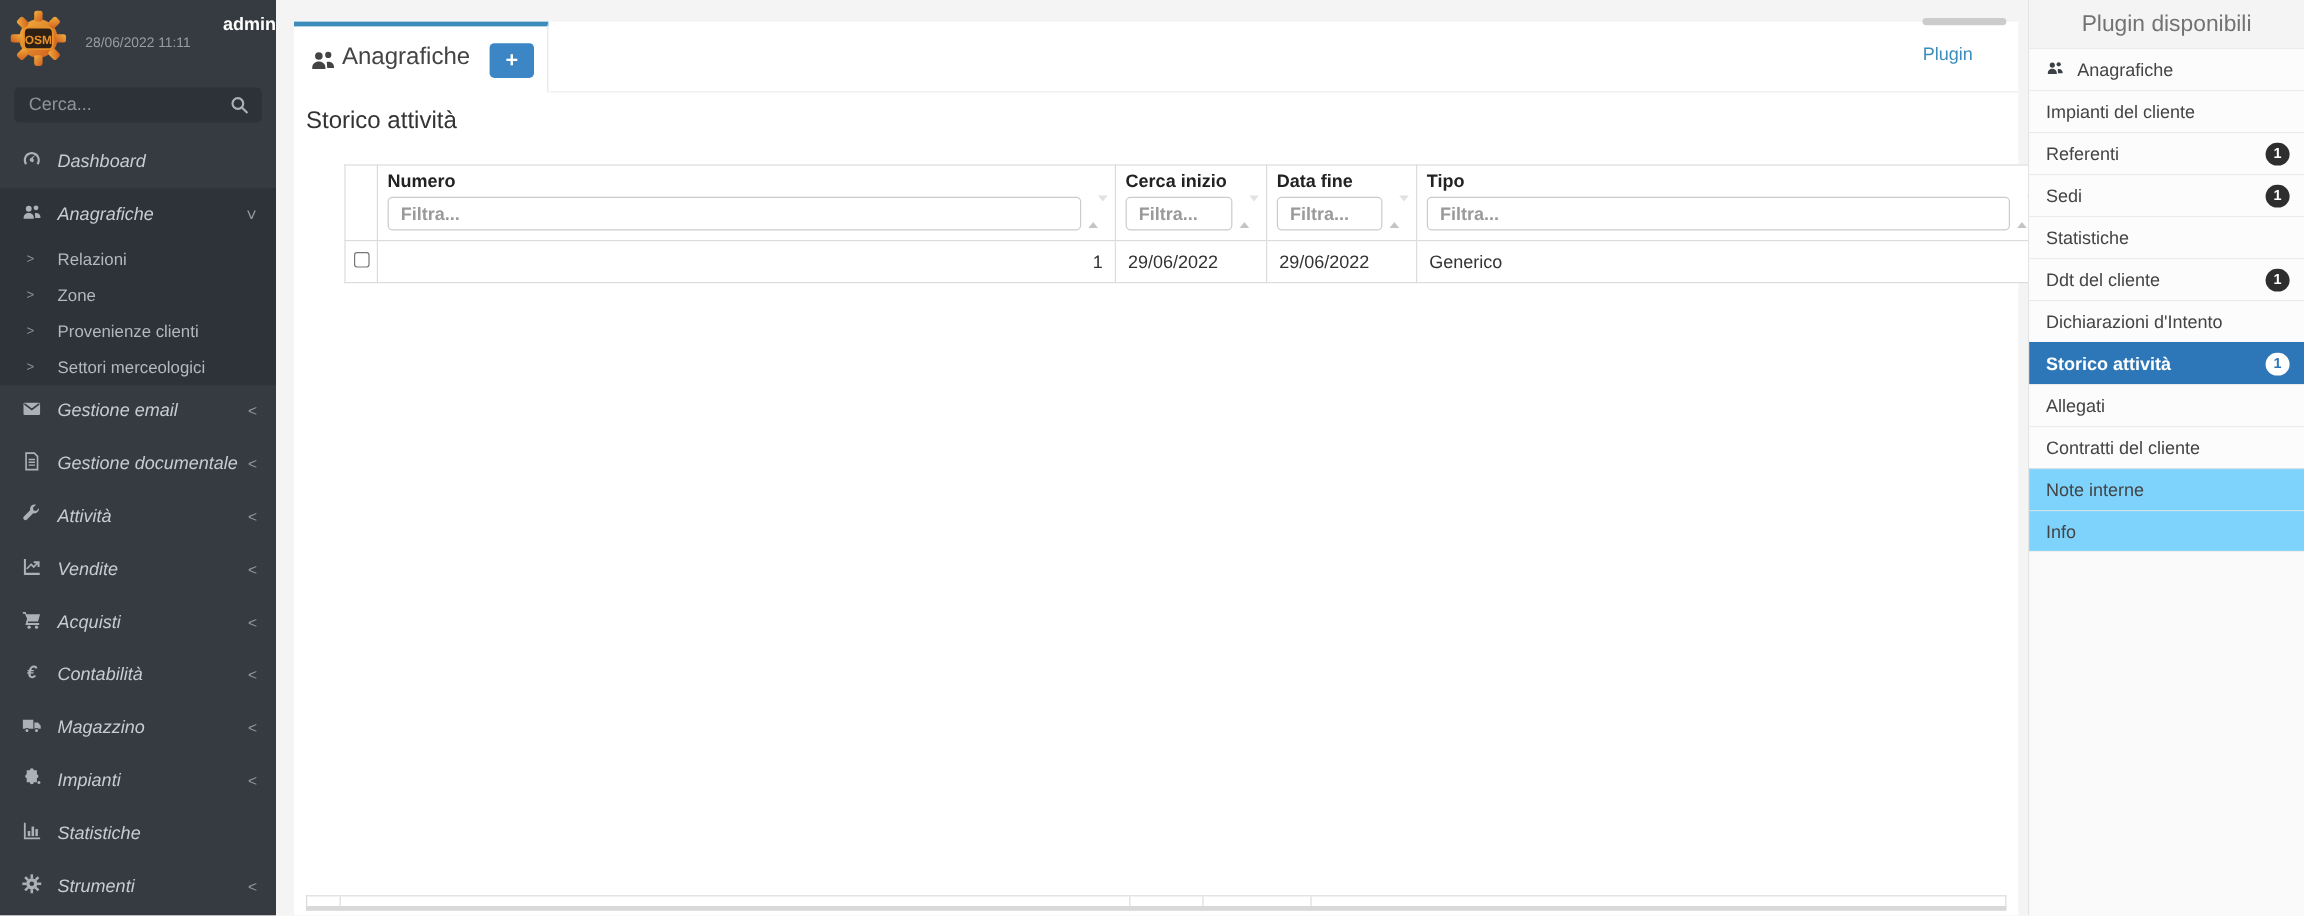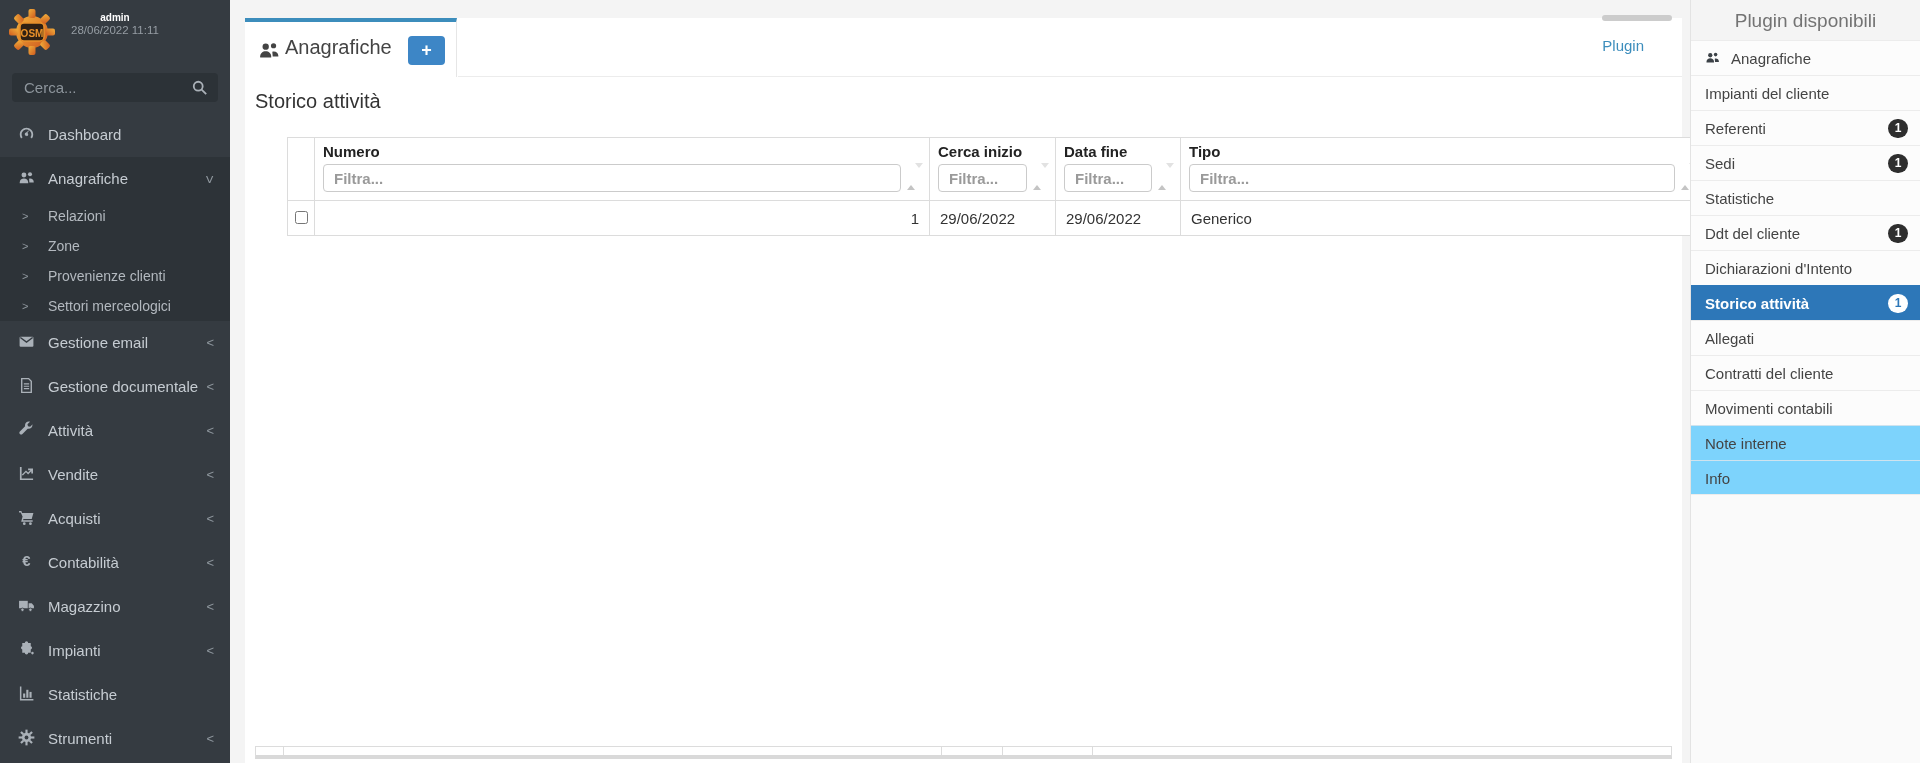--- a/index.html
+++ b/index.html
@@ -4,28 +4,28 @@
 <style>
   * { box-sizing: border-box; margin: 0; padding: 0; }
   html,body { width:1920px; height:763px; overflow:hidden; }
   body { font-family:"Liberation Sans", sans-serif; position:relative; background:#f4f4f4; font-size:15px; }
 
   
   .sidebar { position:absolute; left:0; top:0; width:230px; height:763px; background:#353b41; color:#c6ccd2; }
   .sb-header { position:relative; height:62px; }
   .sb-logo { position:absolute; left:8px; top:8px; width:48px; height:48px; }
   .sb-user { text-align:center; padding-top:12px; }
-  .sb-user .name { color:#fff; font-weight:bold; font-size:10px; }
+  .sb-user .name { color:#fff; font-weight:bold; font-size:15px;text-align:right; }
   .sb-user .date { color:#969da4; font-size:11.5px; margin-top:1px; }
   .sb-search { position:absolute; left:12px; top:73px; width:206px; height:29px; background:#2c3237; border-radius:4px; }
   .sb-search input { position:absolute; left:0; top:0; width:100%; height:100%; background:transparent; border:none; outline:none; color:#8d959c; font-size:15px; padding:0 34px 0 12px; font-family:inherit; }
   .sb-search input::placeholder { color:#8d959c; }
   .sb-search .sicon { position:absolute; right:10px; top:6px; width:17px; height:17px; color:#aab1b8; }
   .sb-menu { position:absolute; top:113px; left:0; width:230px; }
-  .nav-item { position:relative; height:44px; line-height:44px; padding-left:18px; cursor:pointer; font-size:15px; color:#c6ccd2; white-space:nowrap; }
+  .nav-item { position:relative; height:44px; line-height:44px; padding-left:18px; cursor:pointer; font-size:15px; color:#c6ccd2; white-space:nowrap;font-style:italic; }
   .nav-item .nicon { display:inline-block; width:20px; height:16px; vertical-align:-2px; margin-right:10px; color:#aab1b8; }
   .nav-item .nicon svg { width:17px; height:17px; }
   .chev { position:absolute; right:16px; top:0; color:#8f979e; font-size:13px; }
   .chev-left::before { content:"<"; }
   .chev-down { top:1px; }
   .chev-down::before { content:"˅"; font-size:15px; }
   .menu-group.open { background:#2d3338; }
   .nav-sub { position:relative; height:30px; line-height:30px; padding-left:48px; font-size:14px; color:#b3b9bf; cursor:pointer; }
   .nav-sub::before { content:">"; position:absolute; left:22px; color:#8f979e; font-size:11px; }
 
@@ -375,22 +375,19 @@
   <div class="pp-item active">
     <span>Storico attività</span>
     <span class="badge">1</span>
   </div>
   <div class="pp-item">
     <span>Allegati</span>
   </div>
   <div class="pp-item">
     <span>Contratti del cliente</span>
   </div>
-  <div class="pp-item">
-    <span>Movimenti contabili</span>
-  </div>
   <div class="pp-item hl">
     <span>Note interne</span>
   </div>
   <div class="pp-item hl">
     <span>Info</span>
   </div>
 </div>
 
 </body></html>

